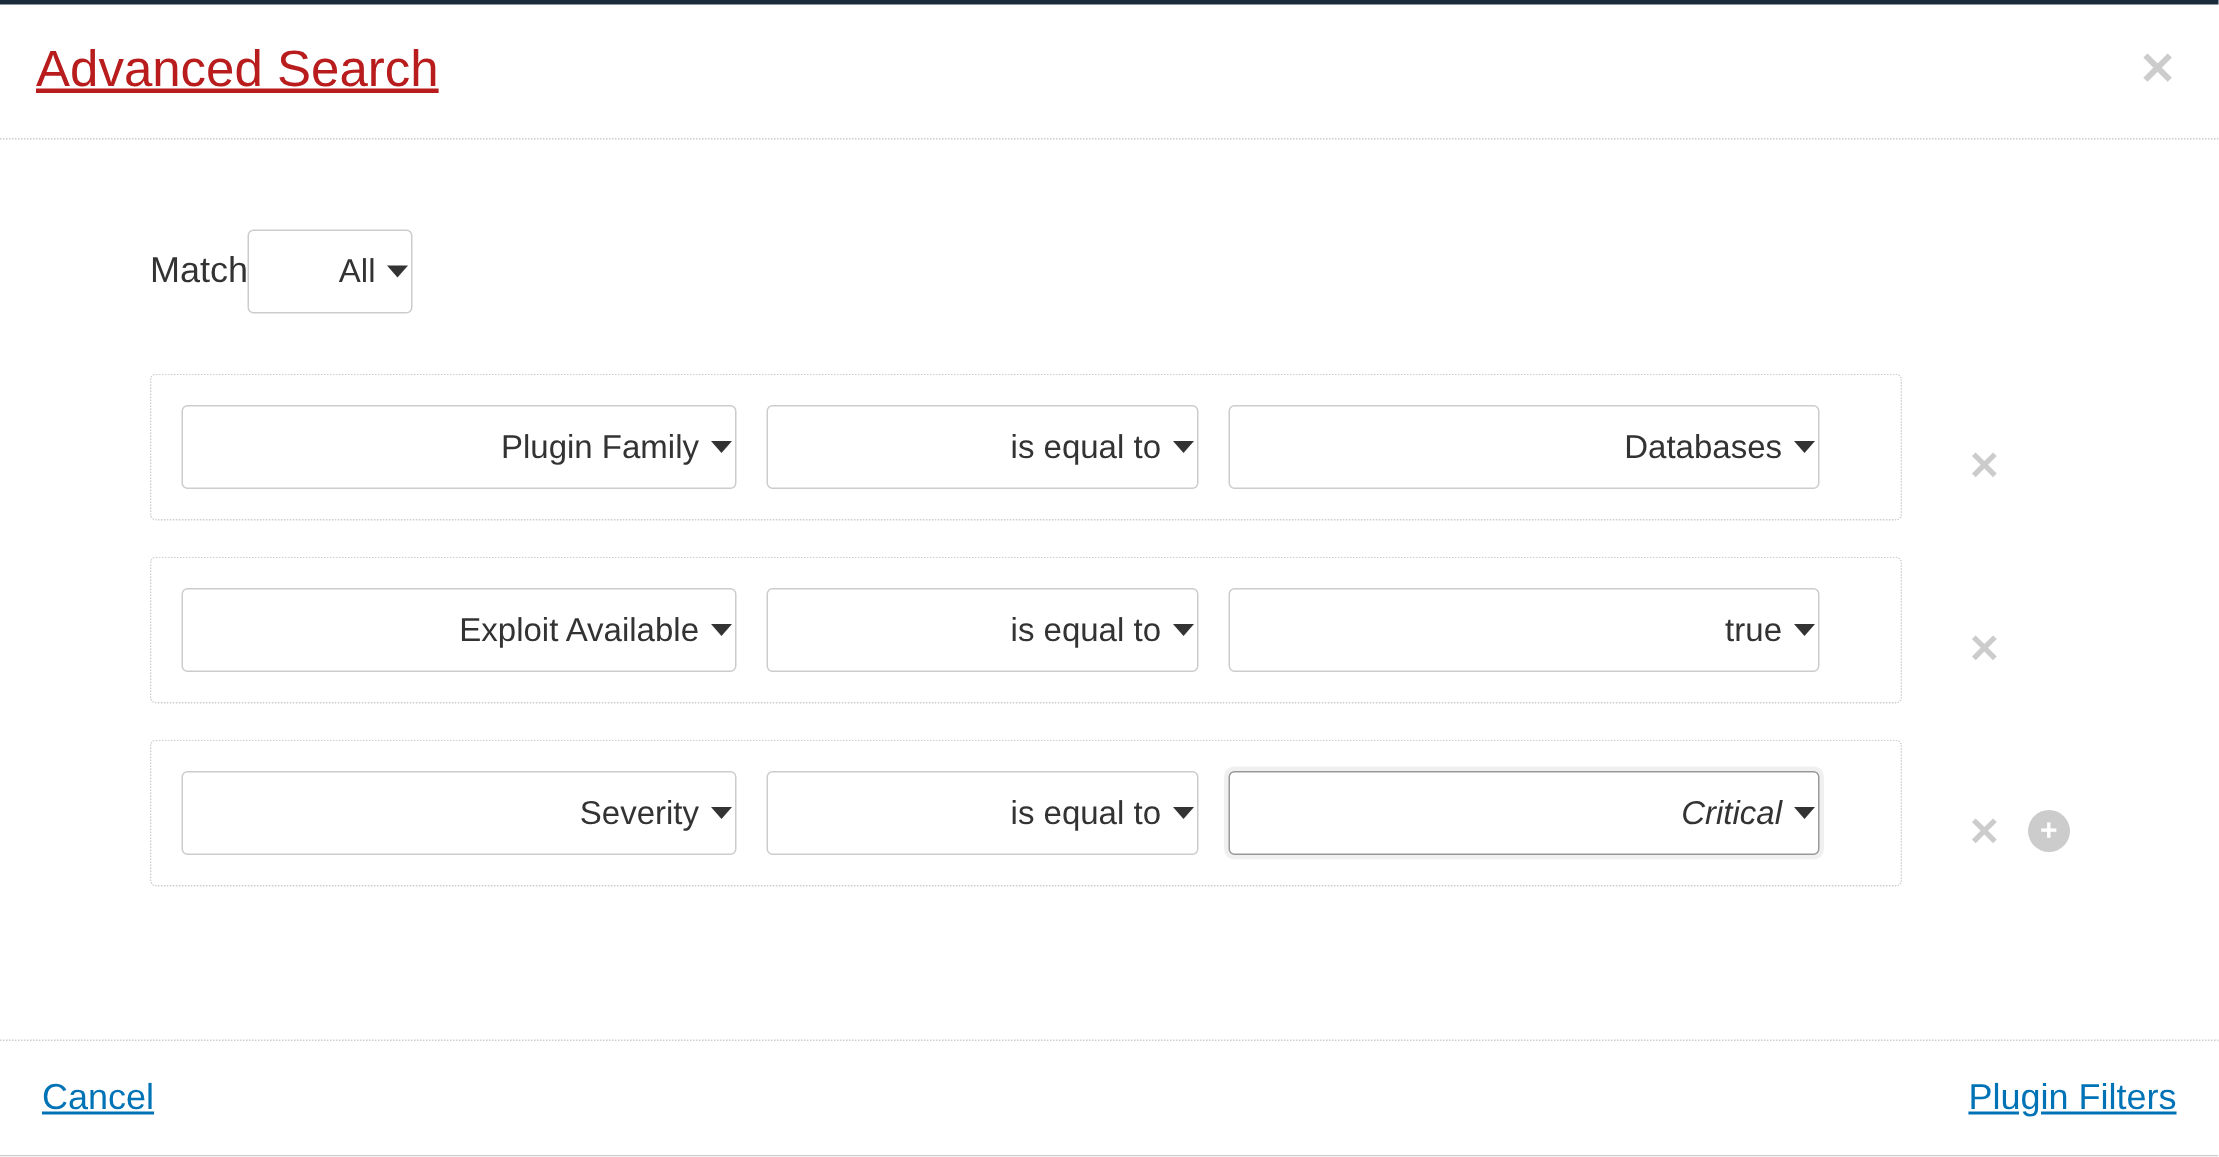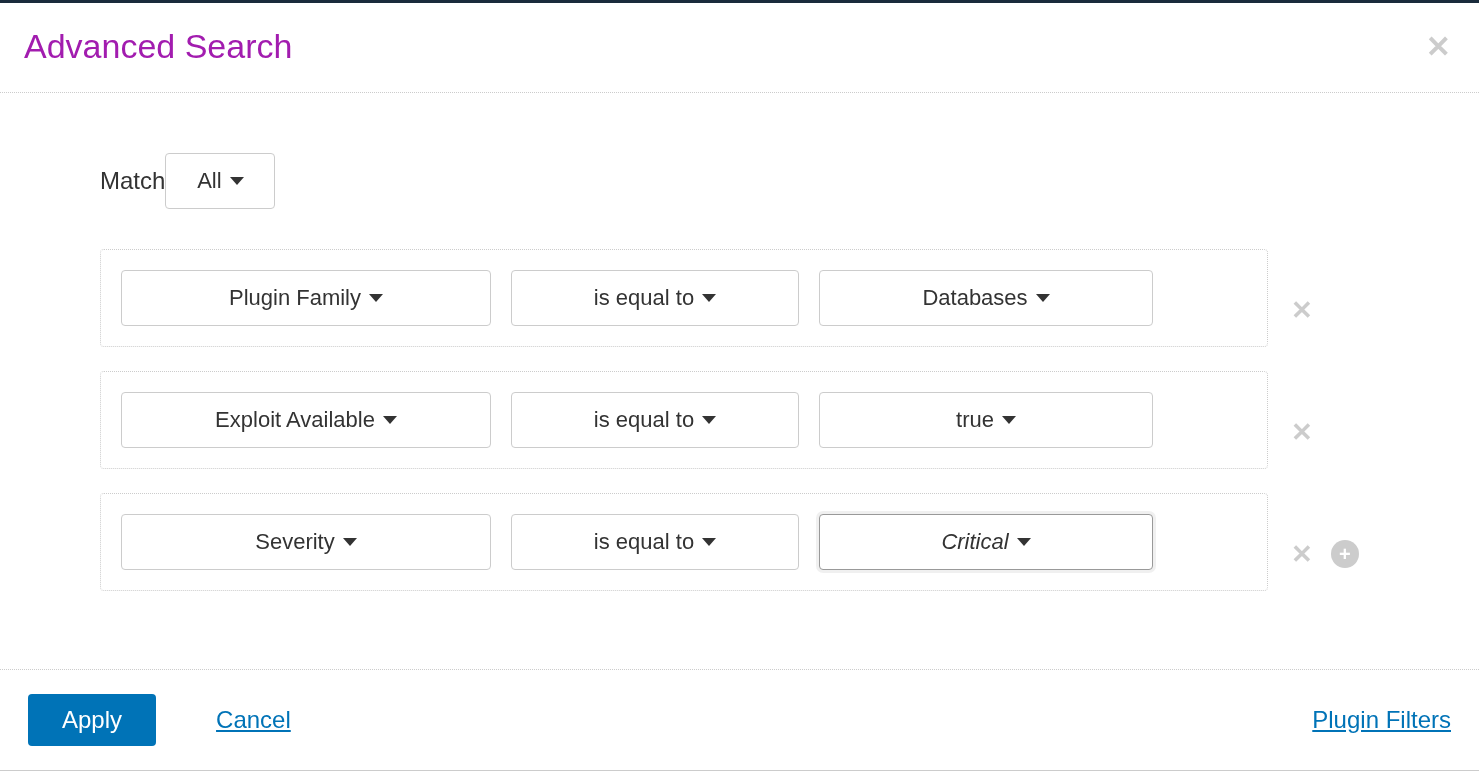--- a/index.html
+++ b/index.html
@@ -21,21 +21,22 @@
 .header {
   display: flex;
   justify-content: space-between;
   align-items: center;
   padding: 24px 28px 26px 24px;
   border-bottom: 1px dotted #ccc;
 }
 .header h1 {
   font-size: 34px;
   font-weight: 400;
-  color: #a21caf;
+  color: #b91c1c;
+  text-decoration: underline;
 }
 .close-x {
   font-size: 30px;
   color: #ccc;
   cursor: pointer;
   font-weight: bold;
   line-height: 1;
 }
 .body {
   flex: 1;
@@ -49,29 +50,29 @@
   margin-bottom: 40px;
 }
 .select {
   border: 1px solid #ccc;
   border-radius: 4px;
   background: #fff;
   font-size: 22px;
   color: #333;
   display: flex;
   align-items: center;
-  justify-content: center;
-  padding: 12px 18px;
+  justify-content: flex-end;
+  padding: 12px 2px;
   cursor: pointer;
   position: relative;
 }
 .select.small { width: 110px; height: 56px; }
 .select.field { width: 370px; height: 56px; }
 .select.op { width: 288px; height: 56px; }
-.select.val { width: 334px; height: 56px; }
+.select.val { width: 394px; height: 56px; }
 .select.val.focused {
   border: 1px solid #999;
   box-shadow: 0 0 0 3px rgba(0,0,0,0.06);
   font-style: italic;
 }
 .caret {
   width: 0; height: 0;
   border-left: 7px solid transparent;
   border-right: 7px solid transparent;
   border-top: 8px solid #333;
@@ -84,21 +85,21 @@
   display: flex;
   align-items: center;
   gap: 20px;
   margin-bottom: 24px;
   width: 1168px;
   position: relative;
 }
 .row-wrap {
   display: flex;
   align-items: center;
-  gap: 11px;
+  gap: 32px;
 }
 .row-actions {
   display: flex;
   align-items: center;
   gap: 18px;
   margin-left: 12px;
 }
 .icon-x {
   font-size: 26px;
   color: #ccc;
@@ -229,19 +230,18 @@
       <div class="row-actions">
         <span class="icon-x">✕</span>
         <span class="icon-plus">+</span>
       </div>
     </div>
 
   </div>
 
   <div class="footer">
     <div class="footer-left">
-      <button class="btn-primary">Apply</button>
       <button class="link">Cancel</button>
     </div>
     <button class="link">Plugin Filters</button>
   </div>
 
 </div>
 
 </body></html>

